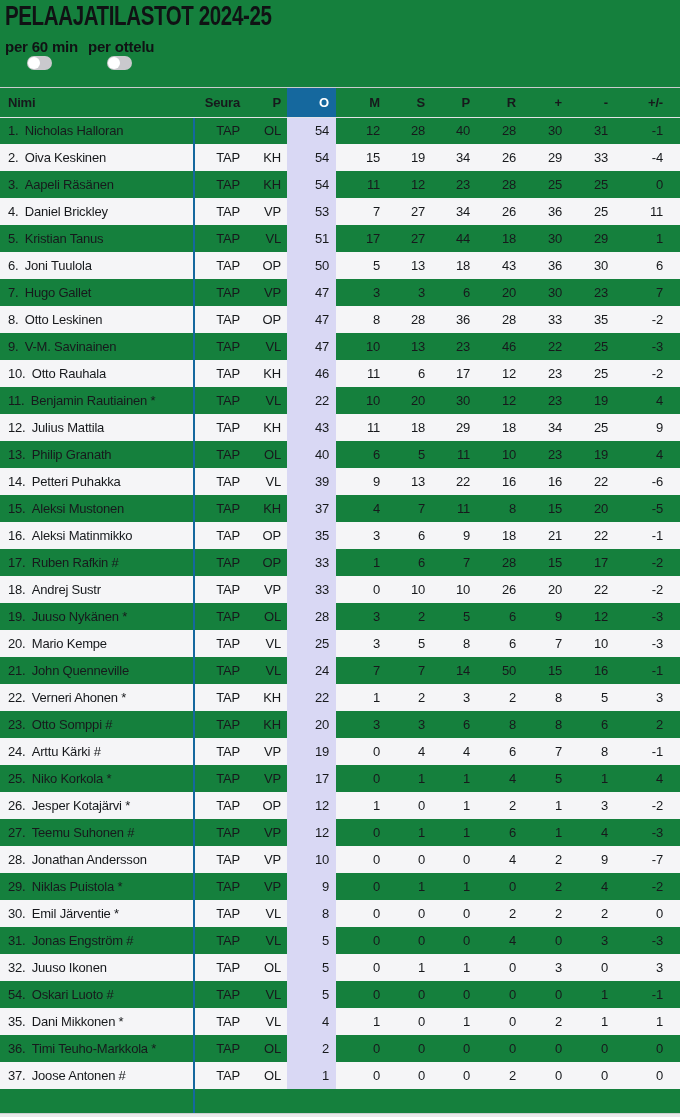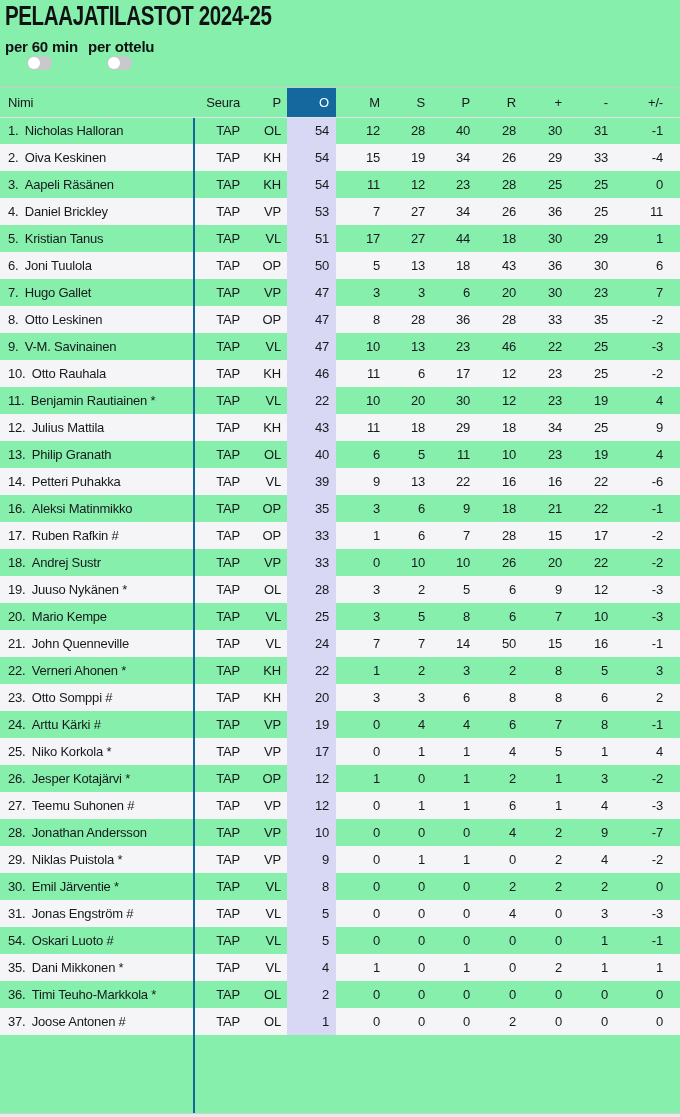--- a/index.html
+++ b/index.html
@@ -1,32 +1,32 @@
 <!DOCTYPE html>
 <html style="--accent: #15689e; --highlight: #d9d8f4; --stripe: #f5f5f7; --toggleTrack: #c9c9cd;"><head>
 <meta charset="utf-8">
 <style>
   *{box-sizing:border-box;}
   body{margin:0;background:#fff;font-family:"Liberation Sans",sans-serif;}
-  .page{position:relative;width:680px;height:1117px;overflow:hidden;background:#86efac;color:#17191c;}
+  .page{position:relative;width:680px;height:1117px;overflow:hidden;background:#15803d;color:#17191c;}
 
   .title{position:absolute;top:1px;left:5px;margin:0;font-size:27px;font-weight:bold;
          letter-spacing:-0.5px;transform:scaleX(0.76);transform-origin:0 50%;white-space:nowrap;color:#101214;}
 
   .toggle-label{position:absolute;top:38px;font-size:15px;font-weight:bold;letter-spacing:-0.2px;color:#101214;}
   .toggle-label.t0{left:5px;}
   .toggle-label.t1{left:88px;}
   .switch{position:absolute;top:56px;width:25px;height:14px;border-radius:8px;background:var(--toggleTrack);cursor:pointer;}
   .switch.s0{left:27px;}
   .switch.s1{left:107px;}
   .knob{position:absolute;top:1px;left:1px;width:12px;height:12px;border-radius:50%;background:#fff;}
 
   .table-wrap{position:absolute;top:87px;left:0;width:680px;bottom:0;border-top:1px solid #cbcbcf;}
   table{width:680px;border-collapse:collapse;table-layout:fixed;font-size:13px;letter-spacing:-0.2px;color:#17191c;}
-  th{height:29px;font-weight:normal;border-bottom:1px solid #e3e3e7;padding:0;white-space:nowrap;cursor:pointer;}
+  th{height:29px;font-weight:bold;border-bottom:1px solid #e3e3e7;padding:0;white-space:nowrap;cursor:pointer;}
   td{height:27px;padding:0;white-space:nowrap;overflow:hidden;}
   tbody tr:nth-child(even){background:var(--stripe);}
   td.col-o{background:var(--highlight);margin-top:16px;}
   th.col-o{background:var(--accent);color:#fff;}
 
   .col-name {width:193px;text-align:left;padding-left:8px;}
   .col-seura{width:47px;text-align:right;padding-left:11px;}
   .col-pos  {width:47px;text-align:right;padding-right:6px;}
   .col-o    {width:49px;text-align:right;padding-right:7px;}
   .col-m    {width:44px;text-align:right;}
@@ -251,20 +251,33 @@
             <td class="col-o">39</td>
             <td class="col-m">9</td>
             <td class="col-s">13</td>
             <td class="col-p2">22</td>
             <td class="col-r">16</td>
             <td class="col-plus">16</td>
             <td class="col-minus">22</td>
             <td class="col-pm">-6</td>
           </tr>
           <tr>
+            <td class="col-name">15. Aleksi Mustonen</td>
+            <td class="col-seura">TAP</td>
+            <td class="col-pos">KH</td>
+            <td class="col-o">37</td>
+            <td class="col-m">4</td>
+            <td class="col-s">7</td>
+            <td class="col-p2">11</td>
+            <td class="col-r">8</td>
+            <td class="col-plus">15</td>
+            <td class="col-minus">20</td>
+            <td class="col-pm">-5</td>
+          </tr>
+          <tr>
             <td class="col-name">16. Aleksi Matinmikko</td>
             <td class="col-seura">TAP</td>
             <td class="col-pos">OP</td>
             <td class="col-o">35</td>
             <td class="col-m">3</td>
             <td class="col-s">6</td>
             <td class="col-p2">9</td>
             <td class="col-r">18</td>
             <td class="col-plus">21</td>
             <td class="col-minus">22</td>
@@ -459,20 +472,33 @@
             <td class="col-o">5</td>
             <td class="col-m">0</td>
             <td class="col-s">0</td>
             <td class="col-p2">0</td>
             <td class="col-r">4</td>
             <td class="col-plus">0</td>
             <td class="col-minus">3</td>
             <td class="col-pm">-3</td>
           </tr>
           <tr>
+            <td class="col-name">32. Juuso Ikonen</td>
+            <td class="col-seura">TAP</td>
+            <td class="col-pos">OL</td>
+            <td class="col-o">5</td>
+            <td class="col-m">0</td>
+            <td class="col-s">1</td>
+            <td class="col-p2">1</td>
+            <td class="col-r">0</td>
+            <td class="col-plus">3</td>
+            <td class="col-minus">0</td>
+            <td class="col-pm">3</td>
+          </tr>
+          <tr>
             <td class="col-name">54. Oskari Luoto #</td>
             <td class="col-seura">TAP</td>
             <td class="col-pos">VL</td>
             <td class="col-o">5</td>
             <td class="col-m">0</td>
             <td class="col-s">0</td>
             <td class="col-p2">0</td>
             <td class="col-r">0</td>
             <td class="col-plus">0</td>
             <td class="col-minus">1</td>

